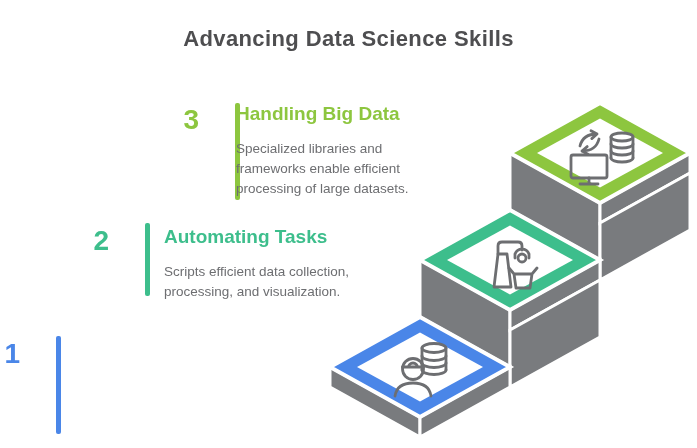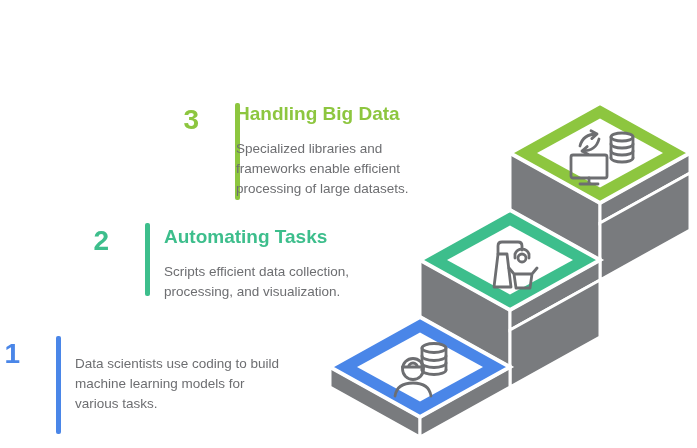--- a/index.html
+++ b/index.html
@@ -39,20 +39,21 @@
   .stairs{position:absolute;left:0;top:0;width:697px;height:448px;}
   .stairs .gray{stroke:#ffffff;stroke-width:3;}
   .stairs .ring{stroke:#ffffff;stroke-width:4;}
   .stairs .icon{fill:none;stroke:#6d6e71;stroke-width:2.8;stroke-linecap:round;stroke-linejoin:round;}
 </style>
 </head>
 <body>
 
 <div class="canvas">
 
+  <div class="title">Advancing Data Science Skills</div>
 
   <div class="item i3">
     <div class="num c-lime">3</div>
     <div class="bar bg-lime"></div>
     <div class="txt">
       <div class="heading c-lime">Handling Big Data</div>
       <div class="desc">Specialized libraries and
 frameworks enable efficient
 processing of large datasets.</div>
     </div>
@@ -65,23 +66,20 @@
       <div class="heading c-green">Automating Tasks</div>
       <div class="desc">Scripts efficient data collection,
 processing, and visualization.</div>
     </div>
   </div>
 
   <div class="item i1">
     <div class="num c-blue">1</div>
     <div class="bar bg-blue"></div>
     <div class="txt">
-      <div class="desc">Data scientists use coding to build
-machine learning models for
-various tasks.</div>
     </div>
   </div>
 
   <svg class="stairs" viewBox="0 0 697 448">
 
     <g>
       <polygon class="gray" points="510,153 600,203 600,260 510,210" fill="#797b7e"></polygon>
       <polygon class="gray" points="600,203 690,153 690,173 600,223" fill="#797b7e"></polygon>
       <polygon class="gray" points="600,223 690,173 690,230 600,280" fill="#797b7e"></polygon>
       <polygon class="ring" points="600,103 690,153 600,203 510,153" fill="#8dc63f"></polygon>

